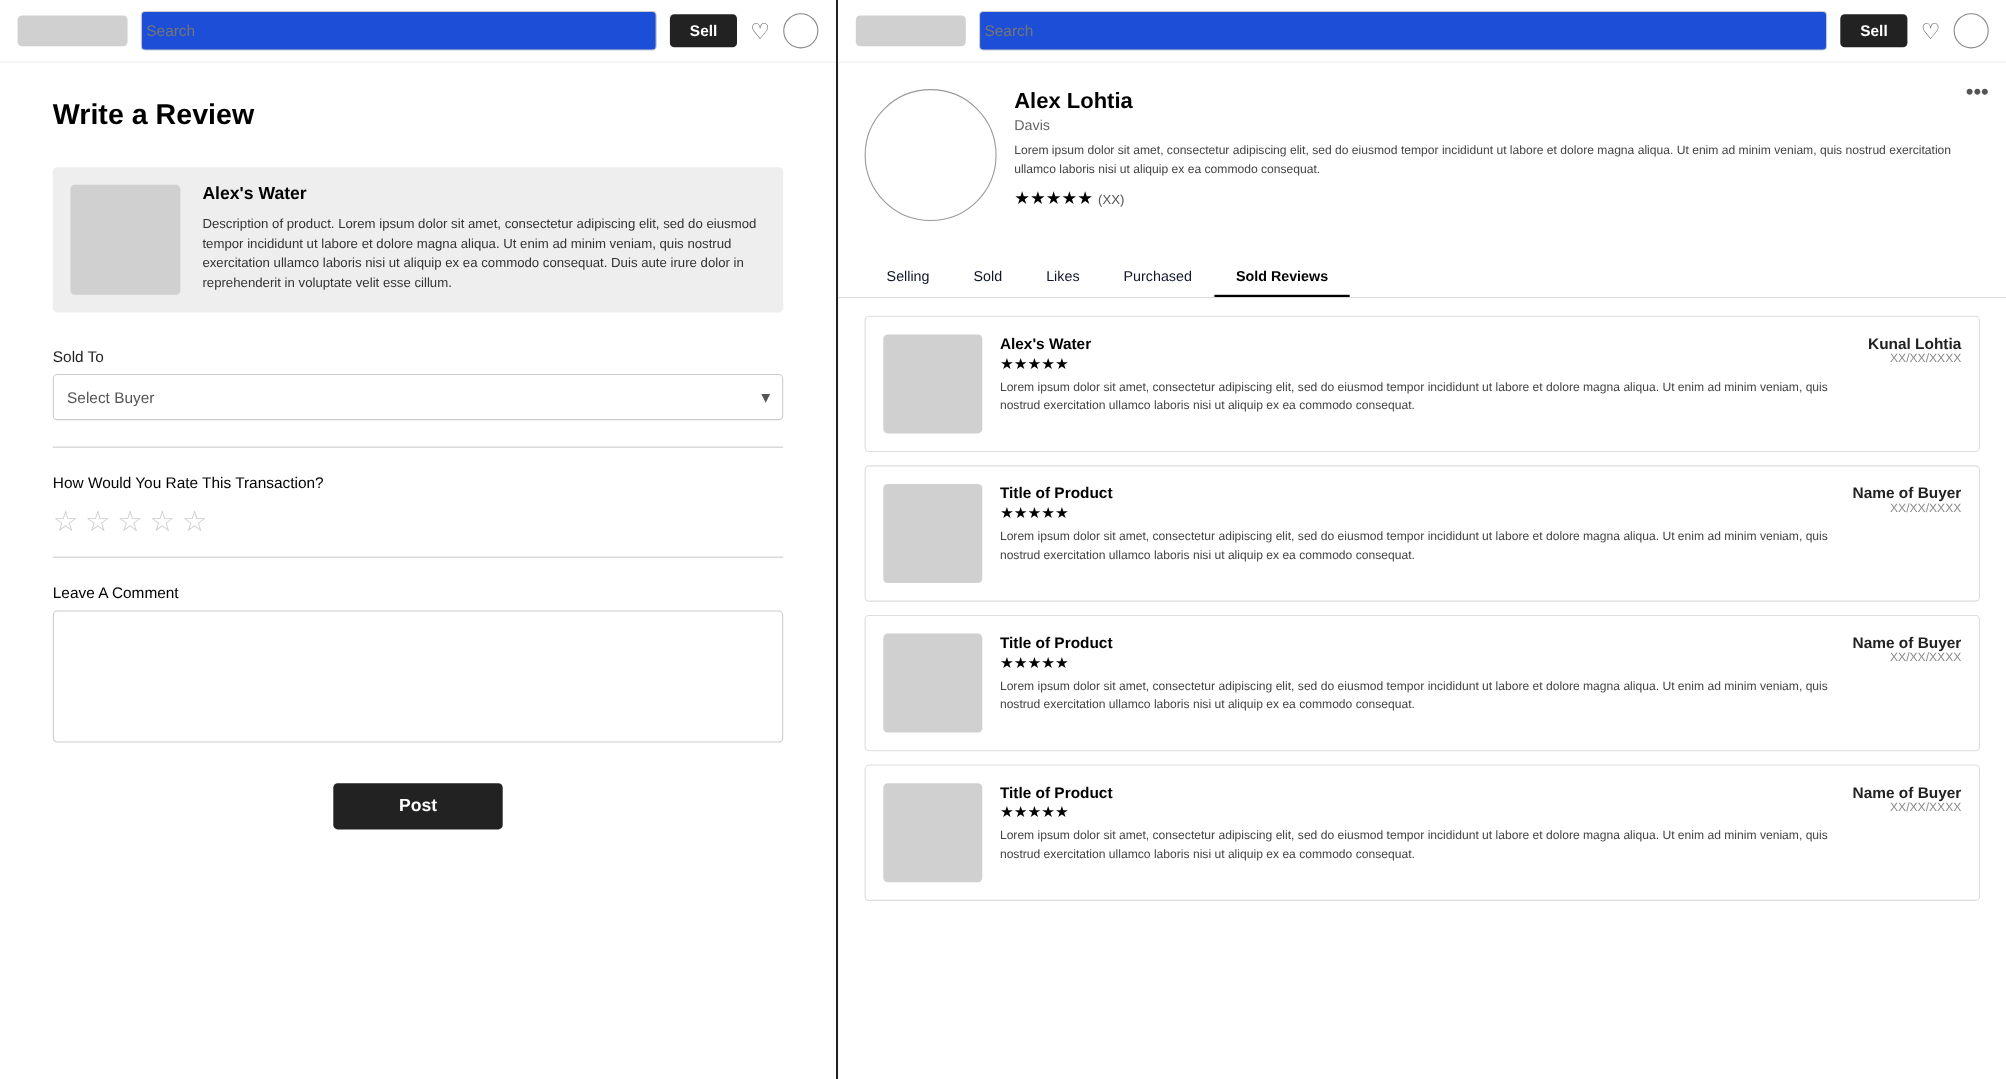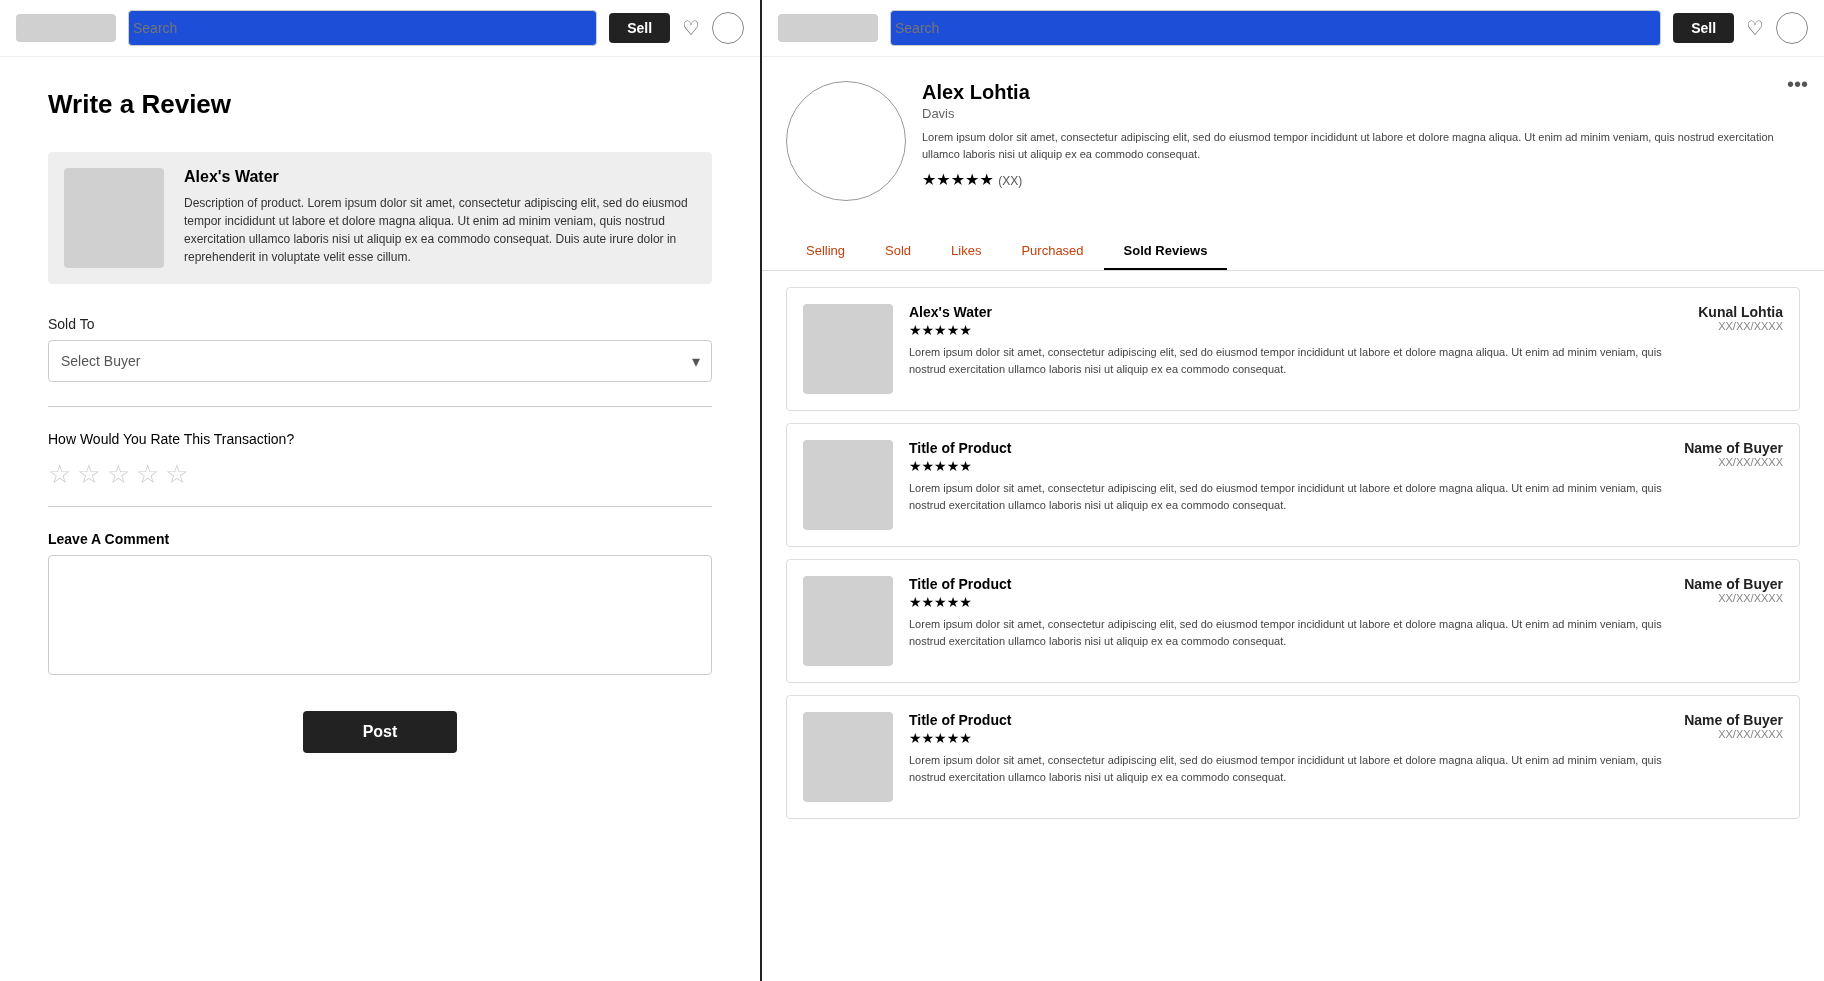--- a/index.html
+++ b/index.html
@@ -172,21 +172,21 @@
     }
     .star {
       font-size: 26px;
       color: #ccc;
       cursor: pointer;
     }
 
     
     .comment-label {
       font-size: 14px;
-      font-weight: 700;
+      font-weight: 400;
       margin-bottom: 8px;
     }
     .comment-textarea {
       width: 100%;
       height: 120px;
       border: 1px solid #ccc;
       border-radius: 4px;
       padding: 10px;
       font-size: 13px;
       resize: none;
@@ -284,21 +284,21 @@
     .profile-tabs {
       display: flex;
       gap: 0;
       padding: 16px 24px 0;
       border-bottom: 1px solid #ddd;
       margin-top: 16px;
     }
     .tab-item {
       padding: 10px 20px;
       font-size: 13px;
-      color: #c2410c;
+      color: #0f172a;
       cursor: pointer;
       border-bottom: 2px solid transparent;
       white-space: nowrap;
     }
     .tab-item.active {
       font-weight: 700;
       color: #000;
       border-bottom: 2px solid #000;
     }
 

